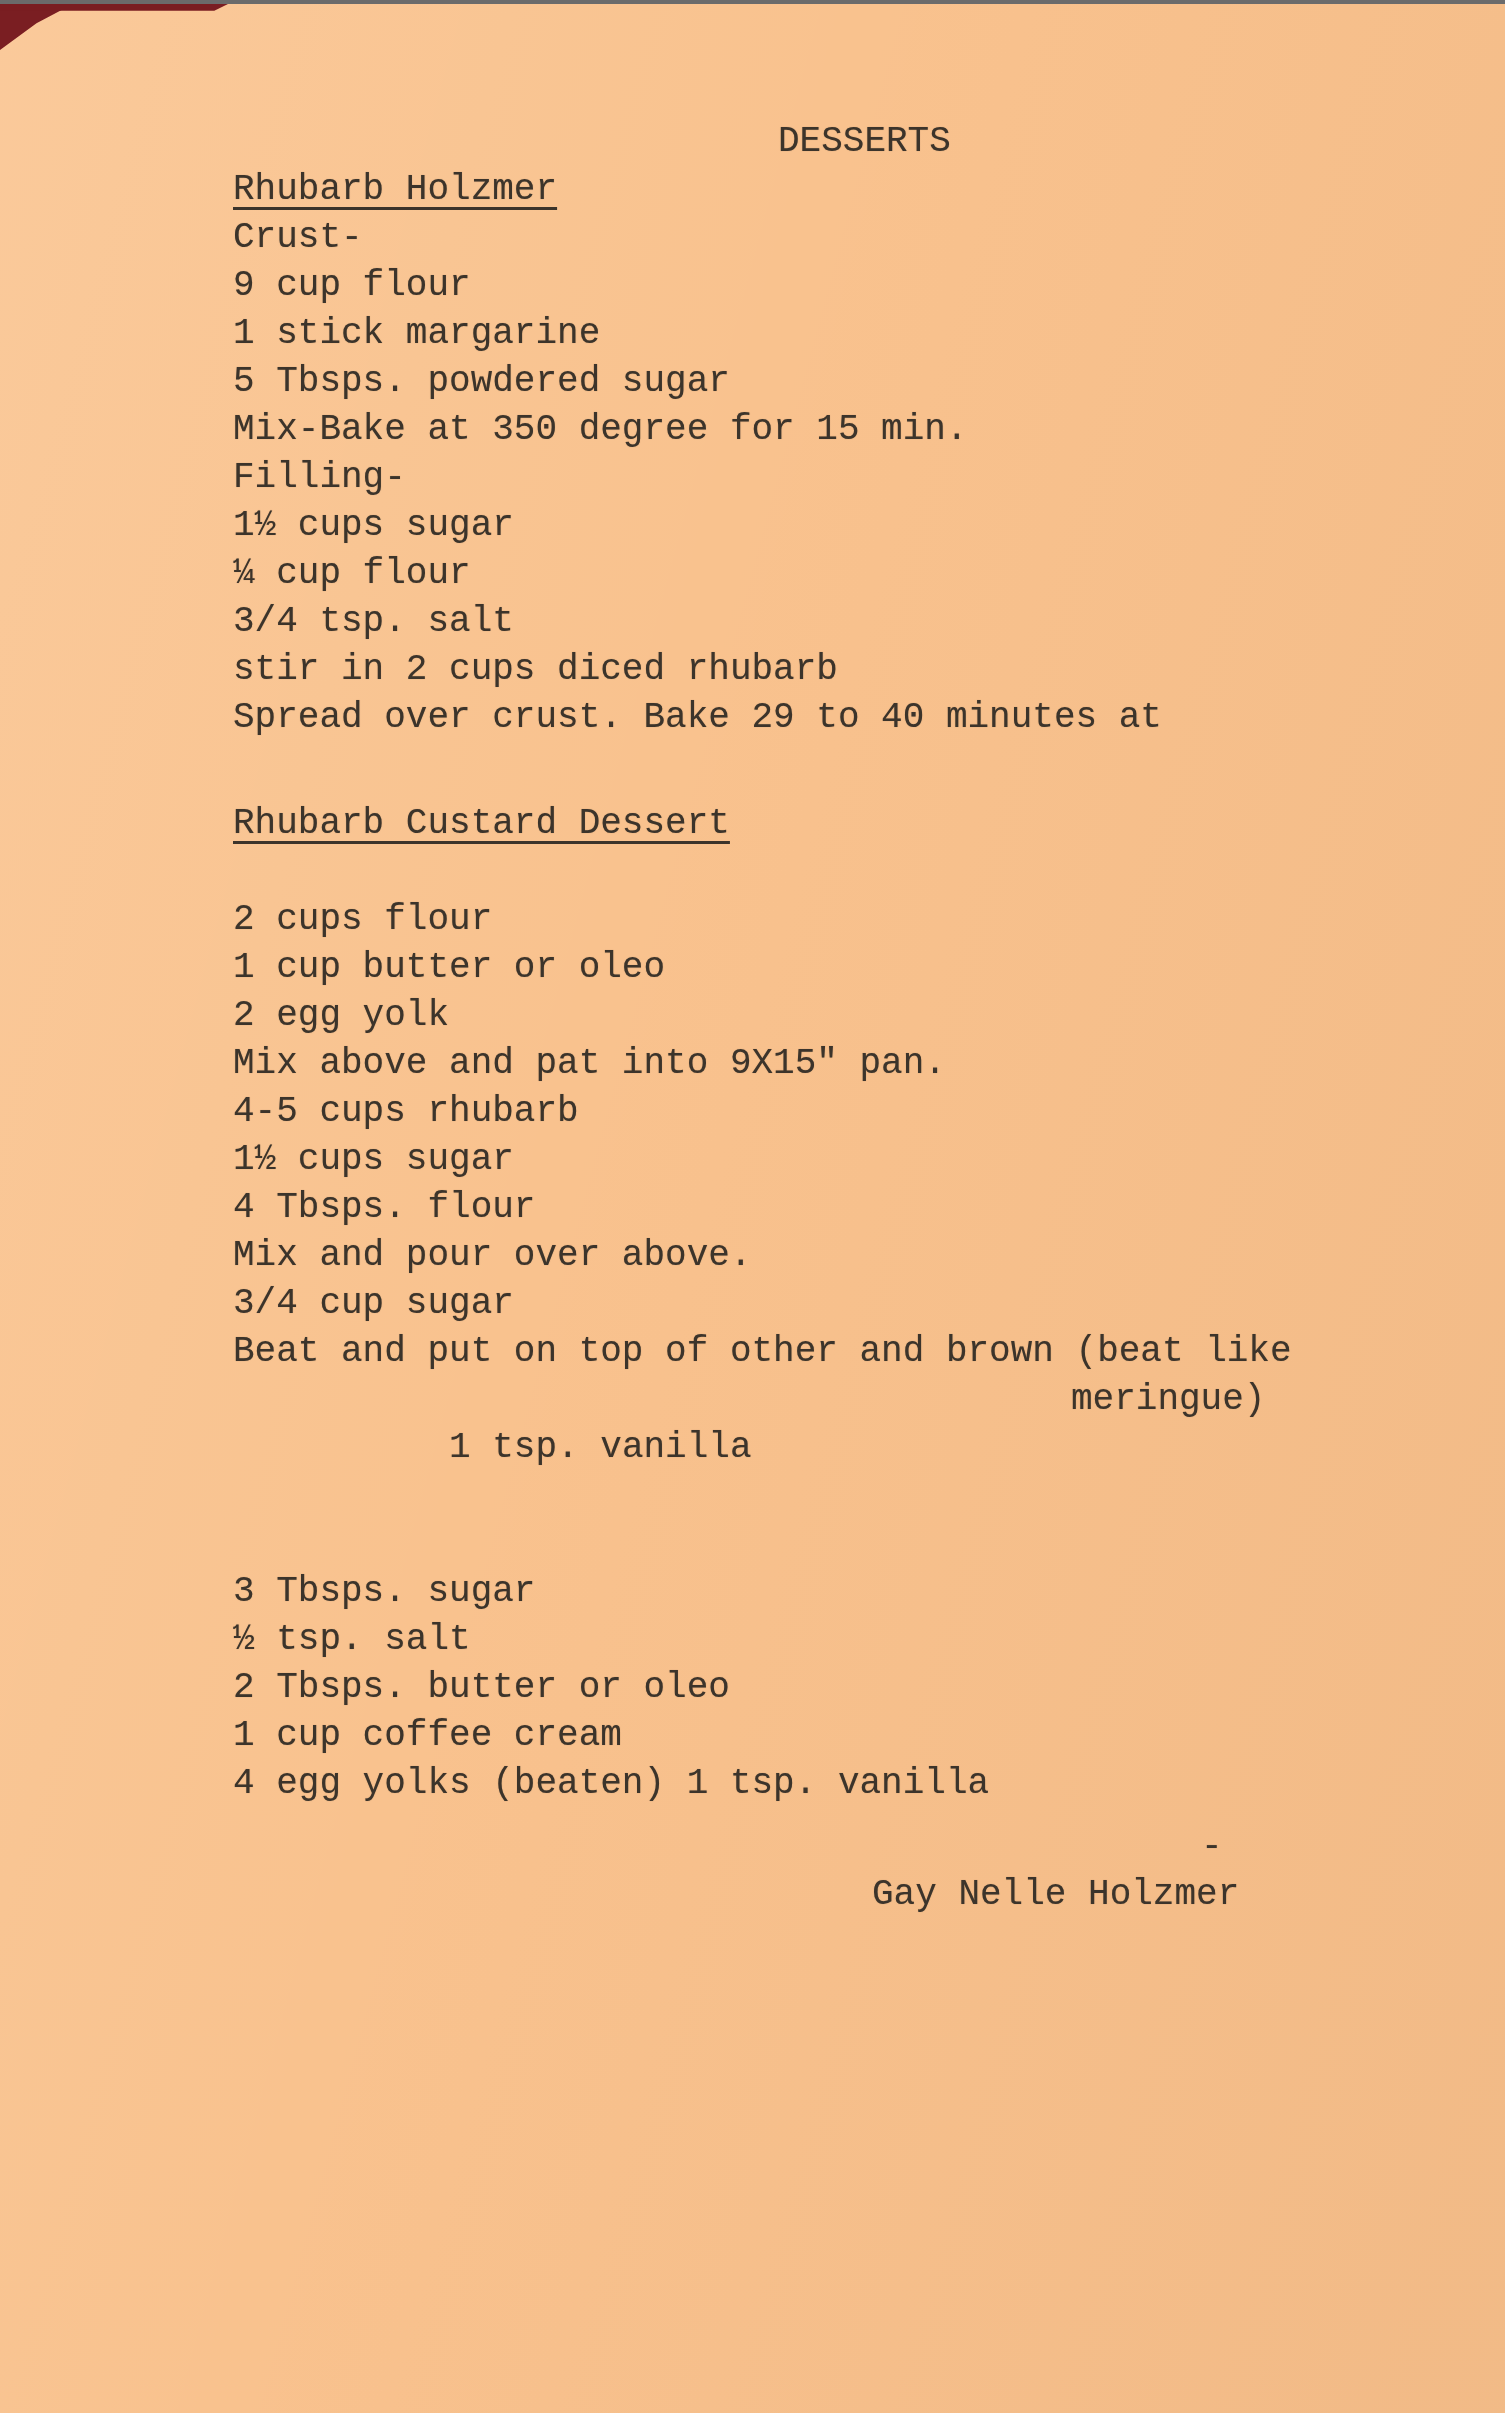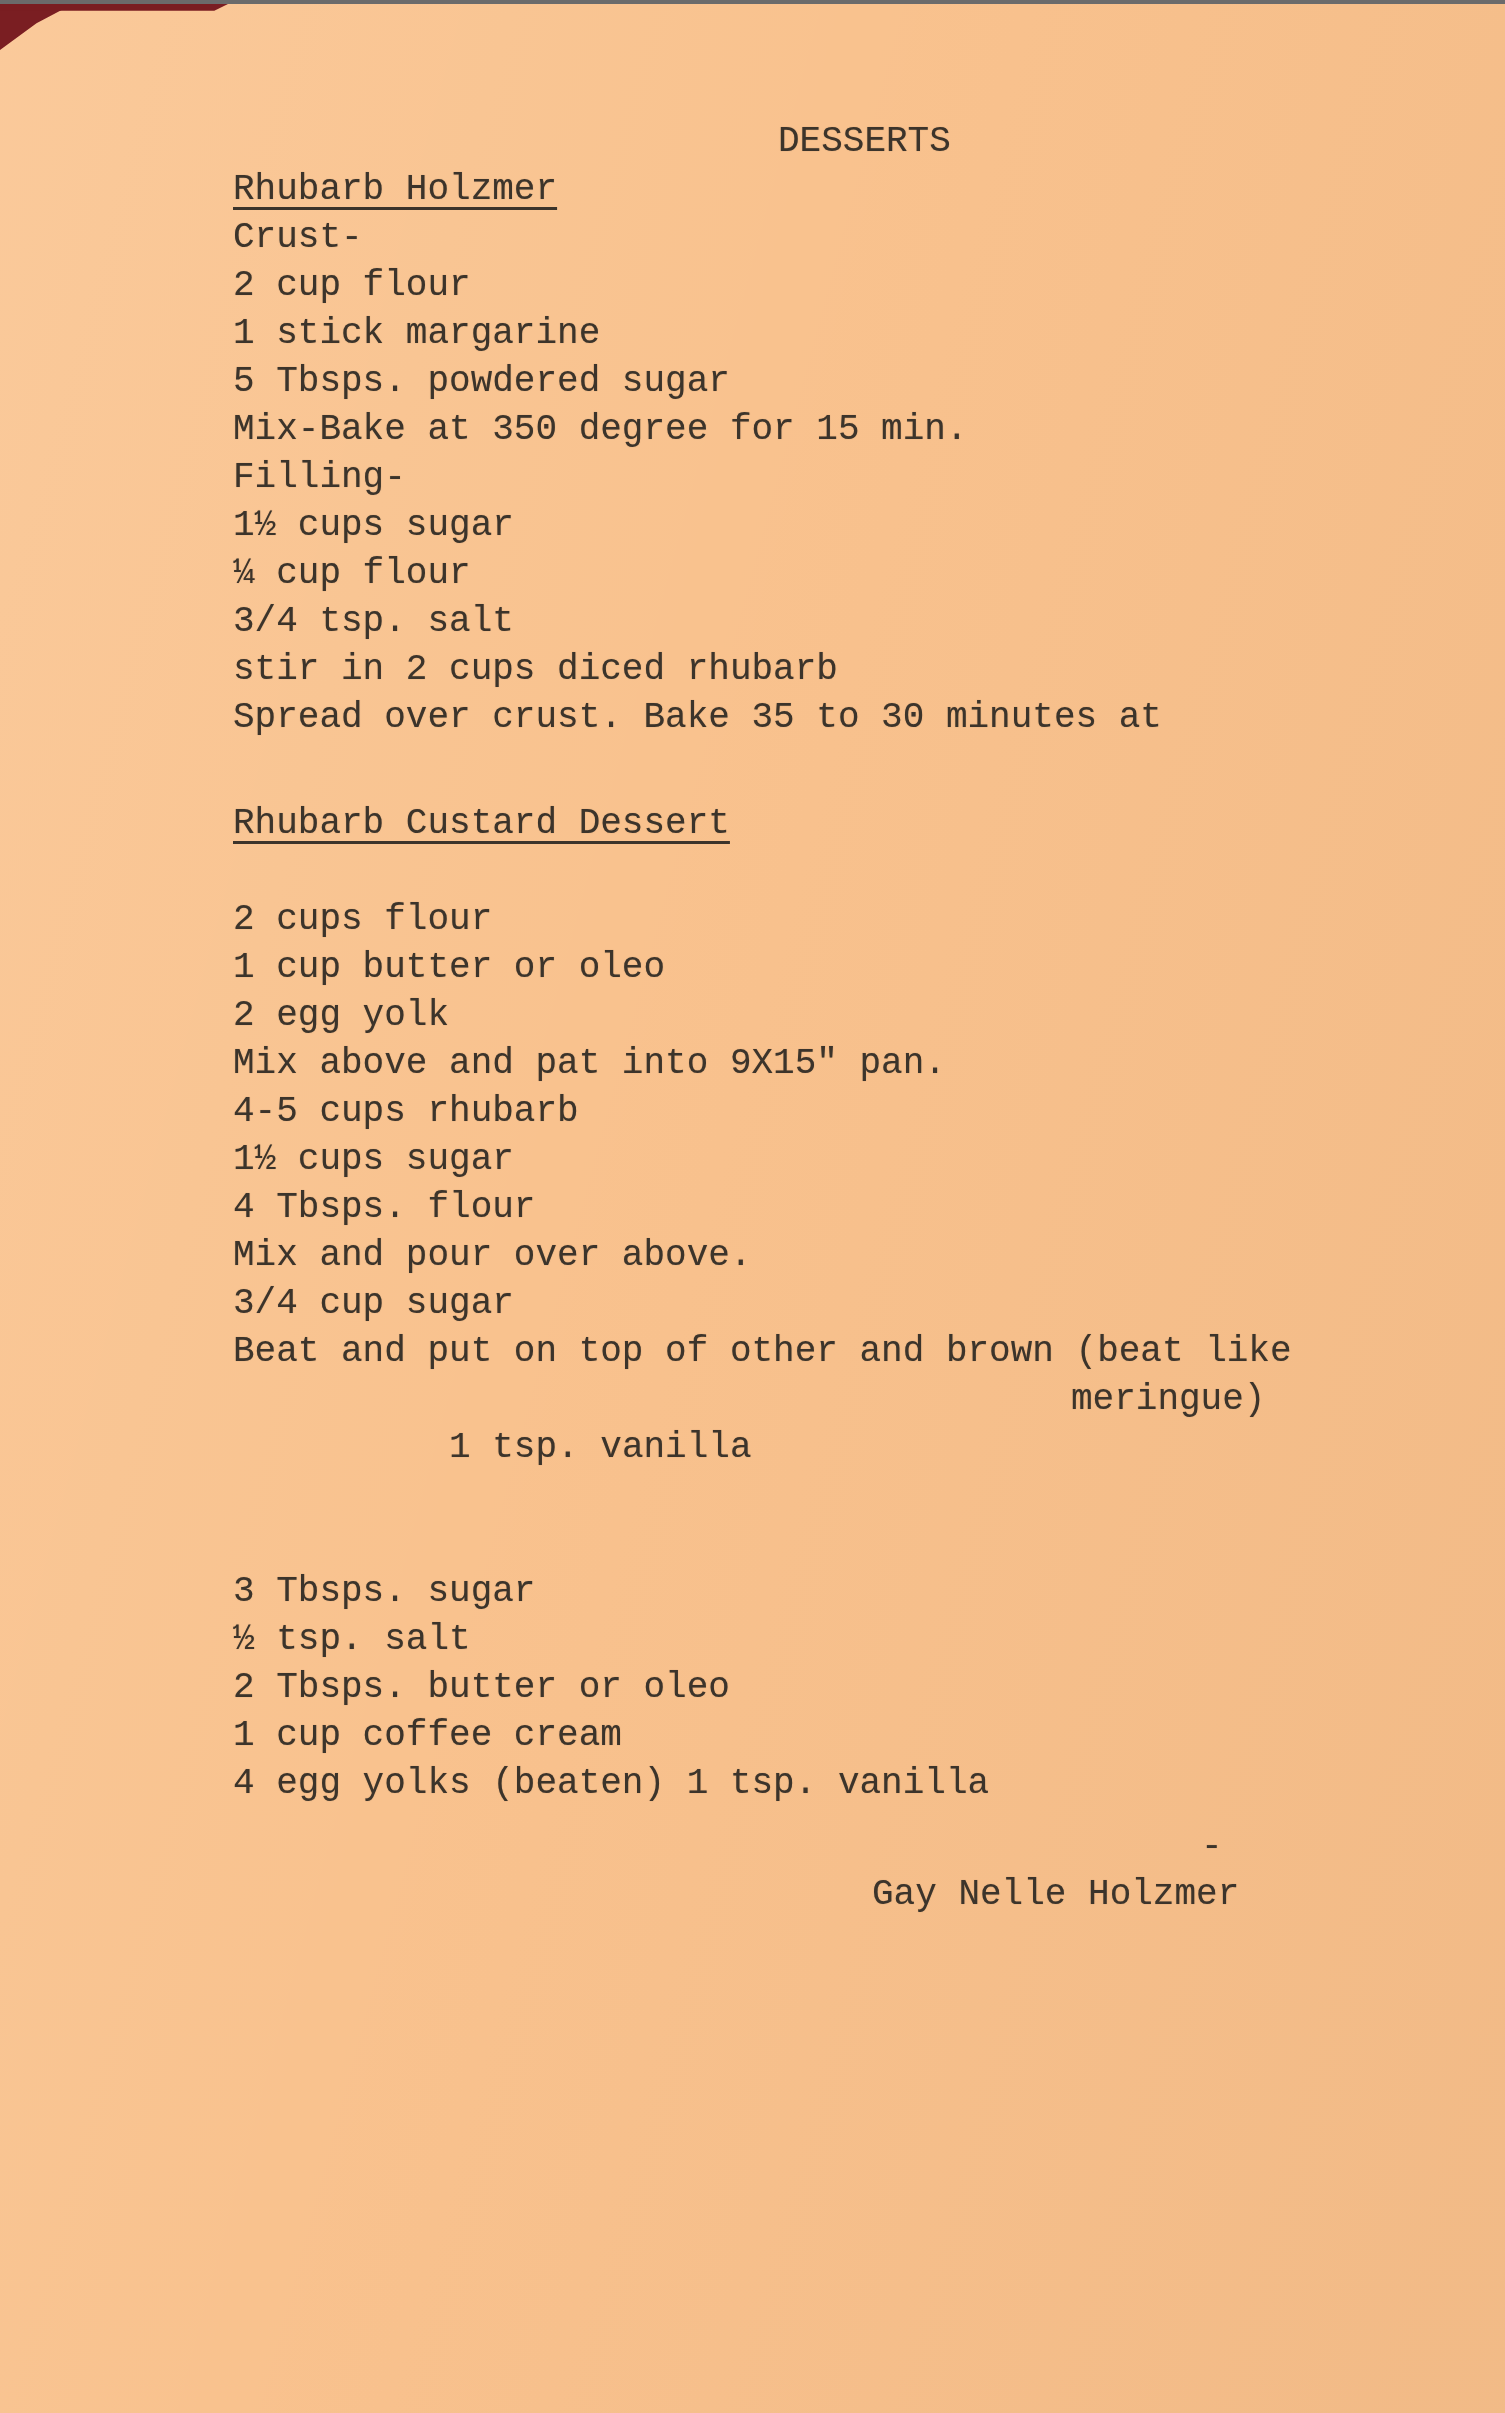--- a/index.html
+++ b/index.html
@@ -61,30 +61,30 @@
   <div class="edge-strip"></div>
 
   <div class="content">
 
     <div class="doc-title">DESSERTS</div>
 
     <div>
       <div class="heading">Rhubarb Holzmer</div>
       <div>
         <div class="line">Crust-</div>
-        <div class="line">2 cup flour</div>
+        <div class="line">9 cup flour</div>
         <div class="line">1 stick margarine</div>
         <div class="line">5 Tbsps. powdered sugar</div>
         <div class="line">Mix-Bake at 350 degree for 15 min.</div>
         <div class="line">Filling-</div>
         <div class="line">1½ cups sugar</div>
         <div class="line">¼ cup flour</div>
         <div class="line">3/4 tsp. salt</div>
         <div class="line">stir in 2 cups diced rhubarb</div>
-        <div class="line">Spread over crust. Bake 35 to 30 minutes at</div>
+        <div class="line">Spread over crust. Bake 29 to 40 minutes at</div>
       </div>
     </div>
 
     <div>
       <div class="heading heading-2">Rhubarb Custard Dessert</div>
       <div class="lines-2">
         <div class="line">2 cups flour</div>
         <div class="line">1 cup butter or oleo</div>
         <div class="line">2 egg yolk</div>
         <div class="line">Mix above and pat into 9X15" pan.</div>

